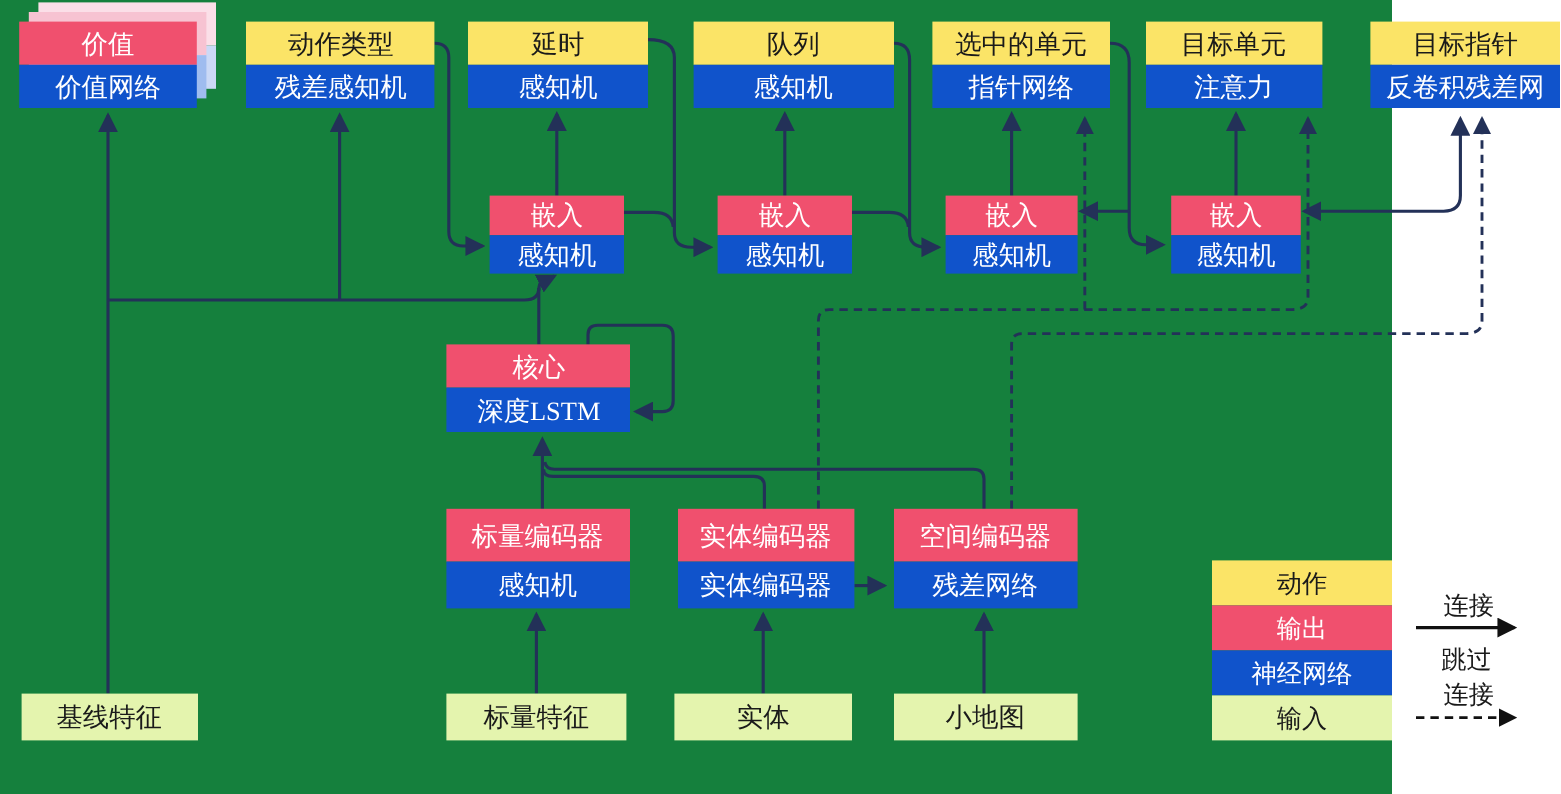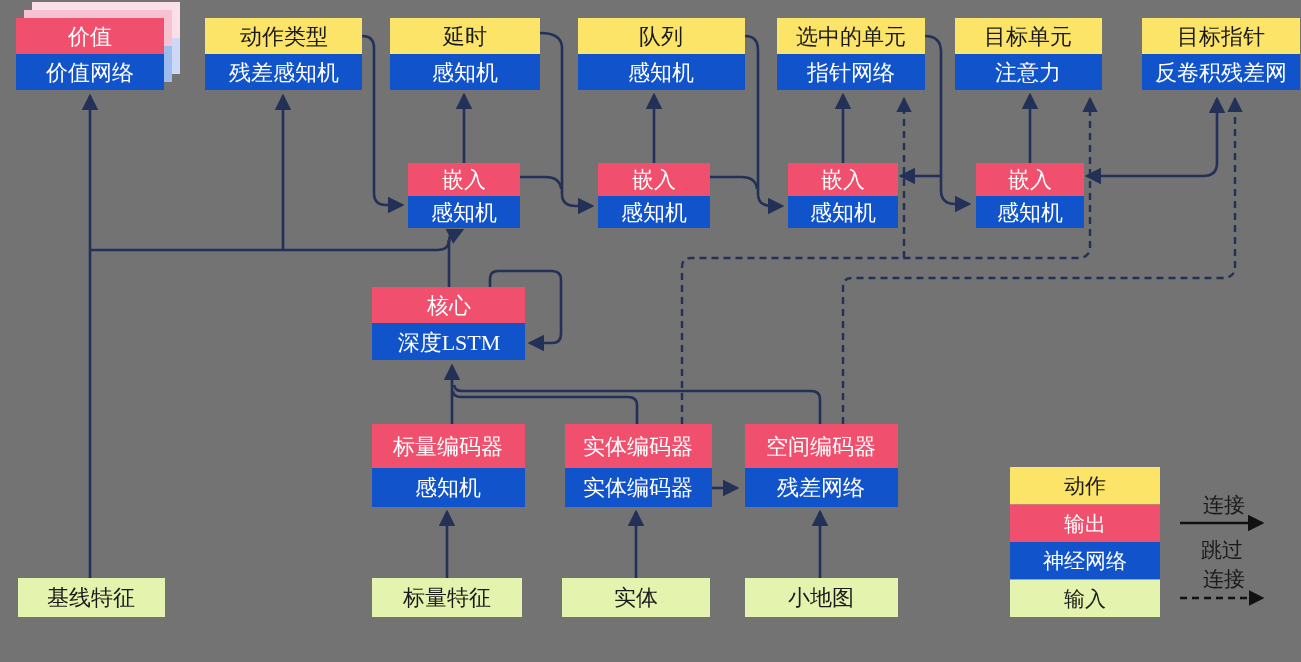--- a/index.html
+++ b/index.html
@@ -1,16 +1,16 @@
 <!DOCTYPE html>
 <html style="--c-action: #FBE467; --c-output: #F0506E; --c-network: #1053CB; --c-input: #E4F4AE; --c-line: #233158; --c-legend_arrow: #111111; --c-stack_pink: #F7C3D2; --c-stack_pink2: #FBDFE8; --c-stack_blue: #9FBCEF; --c-stack_blue2: #CBD9F6;"><head>
 <meta charset="utf-8">
 <style>
   html,body{margin:0;padding:0;background:#ffffff;}
-  .stage{position:relative;width:1301px;height:662px;background:#737373;
+  .stage{position:relative;width:1160px;height:662px;background:#15803d;
          font-family:"Liberation Serif","DejaVu Serif",serif;}
   svg{display:block;}
   .t-dark{fill:#1a1a1a;}
   .t-light{fill:#ffffff;}
   text{font-family:"Liberation Serif","DejaVu Serif",serif;font-size:22px;text-anchor:middle;}
   .small{font-size:21px;}
   .f-action{fill:var(--c-action);}
   .f-output{fill:var(--c-output);}
   .f-network{fill:var(--c-network);}
   .f-input{fill:var(--c-input);}

